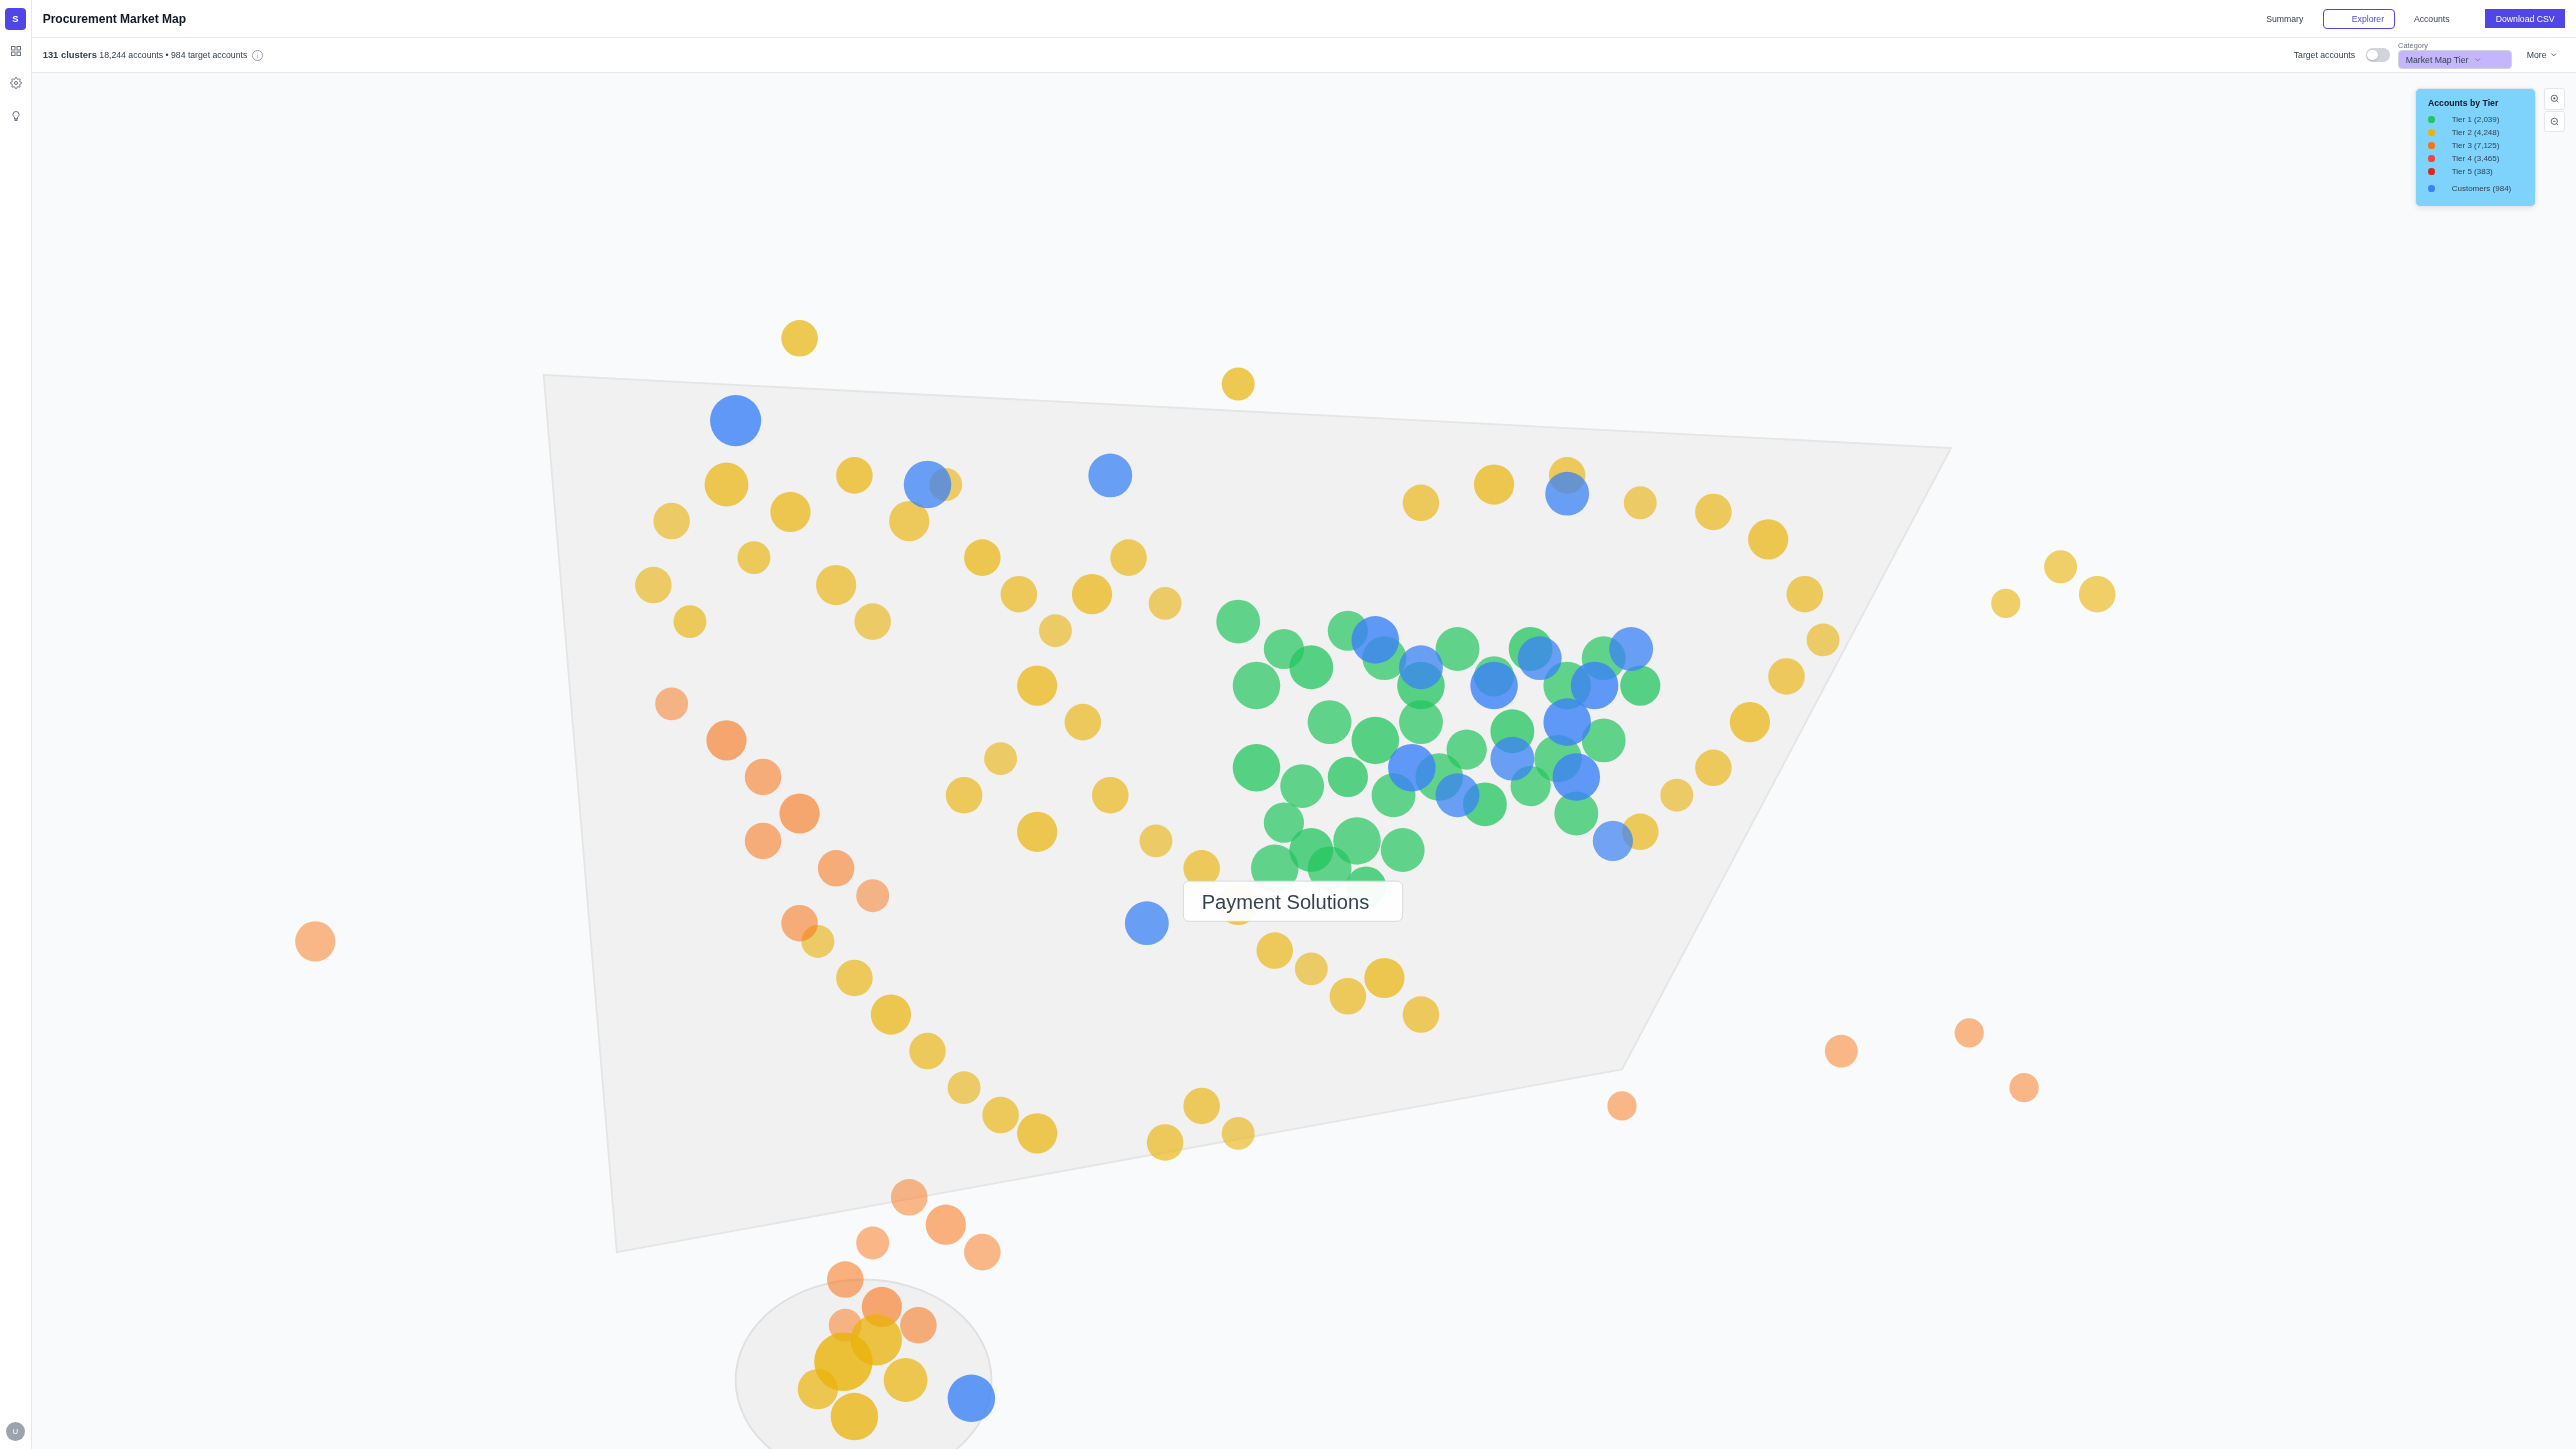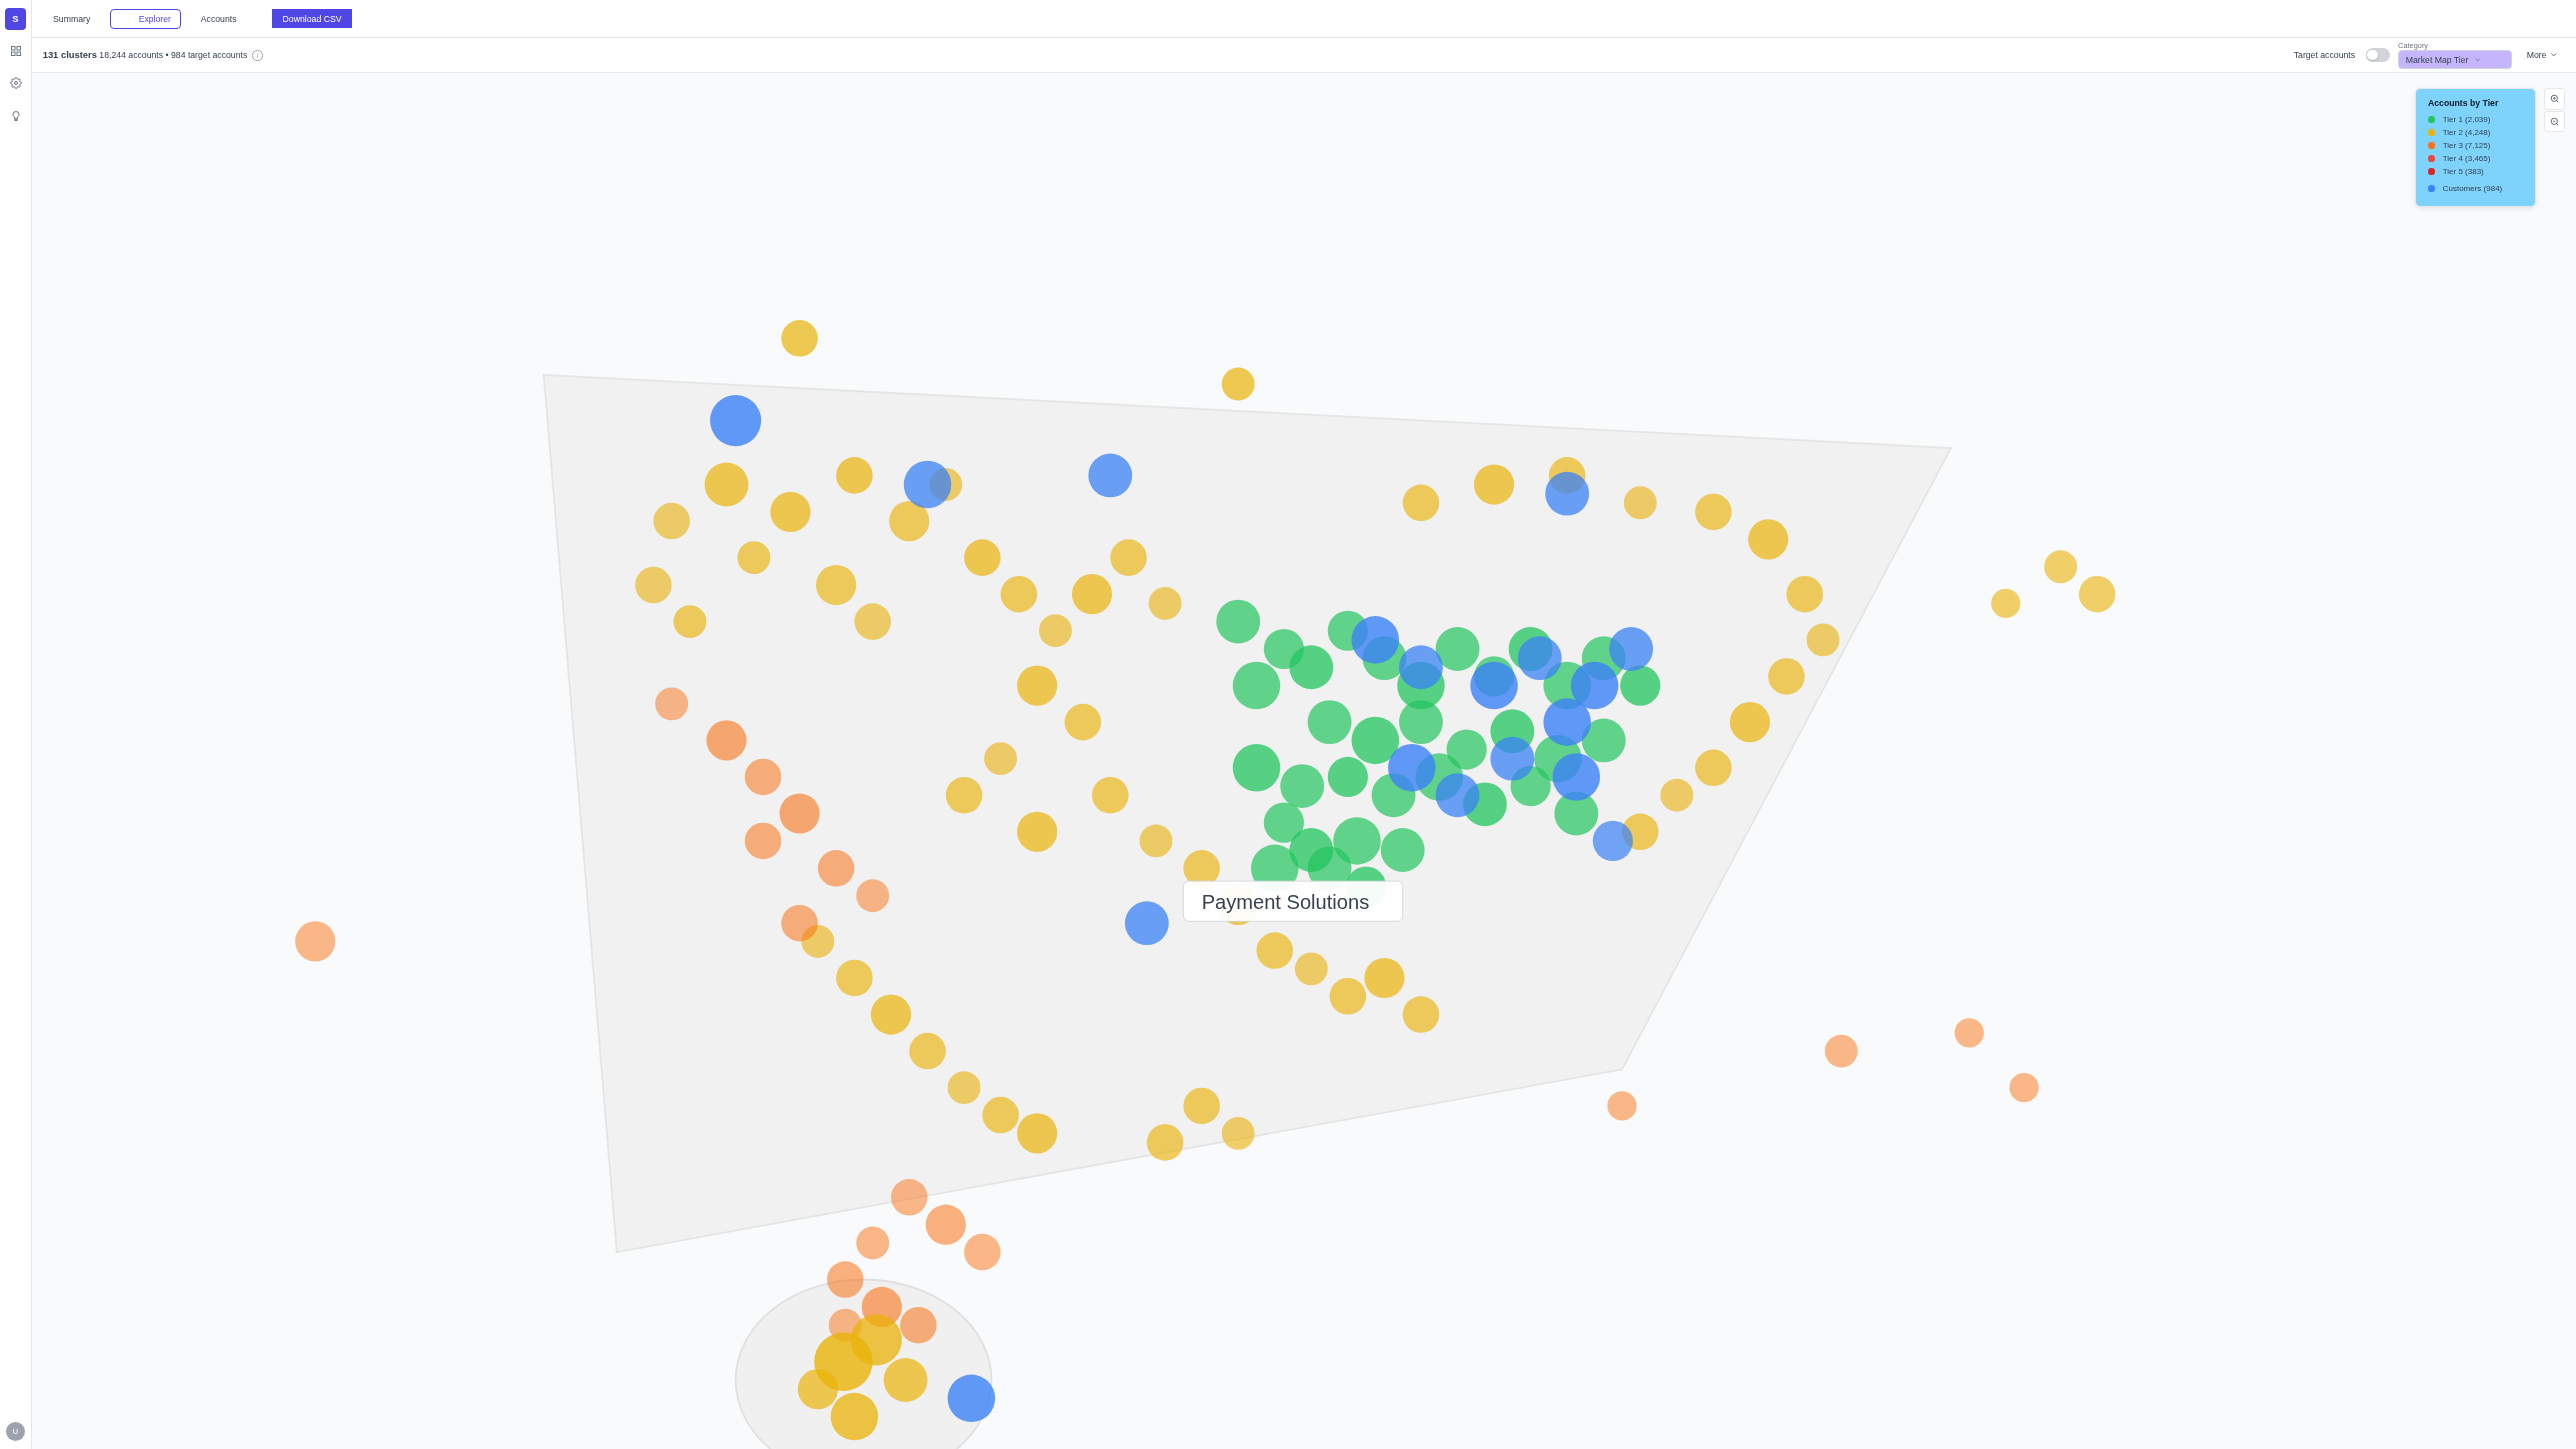--- a/index.html
+++ b/index.html
@@ -51,21 +51,21 @@
     
     .map-area {
       position: fixed; left: 32px; top: 72px; right: 0; bottom: 0; background: #f9fafb; overflow: hidden;
     }
 
     
     .legend {
       position: absolute; right: 40px; top: 16px; background: #7dd3fc; border: 0.7px solid #e5e7eb; border-radius: 5.4px; padding: 9.4px 12px; box-shadow: 0 1.3px 5.4px rgba(0,0,0,0.08); min-width: 121px;
     }
     .legend-title { font-size: 8.7px; font-weight: 600; color: #111827; margin-bottom: 6.7px; }
-    .legend-item { display: flex; align-items: center; gap: 8px; font-size: 8px; color: #374151; margin-bottom: 4px; }
+    .legend-item { display: flex; align-items: center; gap: 17px; font-size: 8px; color: #374151; margin-bottom: 4px; }
     .legend-dot { width: 6.7px; height: 6.7px; border-radius: 50%; flex-shrink: 0; }
 
     
     .zoom-controls {
       position: absolute; right: 10.7px; top: 16px; display: flex; flex-direction: column; gap: 1.3px;
     }
     .zoom-btn {
       width: 21.5px; height: 21.5px; background: #fff; border: 0.7px solid #e5e7eb; border-radius: 2.7px; display: flex; align-items: center; justify-content: center; cursor: pointer; color: #374151; font-size: 9.4px;
     }
 
@@ -95,20 +95,21 @@
   </div>
   <div class="sidebar-icon">
     <svg width="12" height="12" viewBox="0 0 24 24" fill="none" stroke="currentColor" stroke-width="2">
         <path d="M9 21h6m-6-3h6M12 3a6 6 0 0 1 6 6c0 2.22-1.21 4.16-3 5.2V18H9v-3.8C7.21 13.16 6 11.22 6 9a6 6 0 0 1 6-6z"></path>
       </svg>
   </div>
   <div class="sidebar-avatar">U</div>
 </div>
 
 <div class="header">
+  <div class="header-title">Procurement Market Map</div>
   <div class="header-nav">
     <button class="nav-btn">Summary</button>
     <button class="nav-btn active">Explorer</button>
     <button class="nav-btn">Accounts</button>
     <button class="download-btn">Download CSV</button>
   </div>
 </div>
 
 <div class="sub-header">
   <div class="cluster-info">

